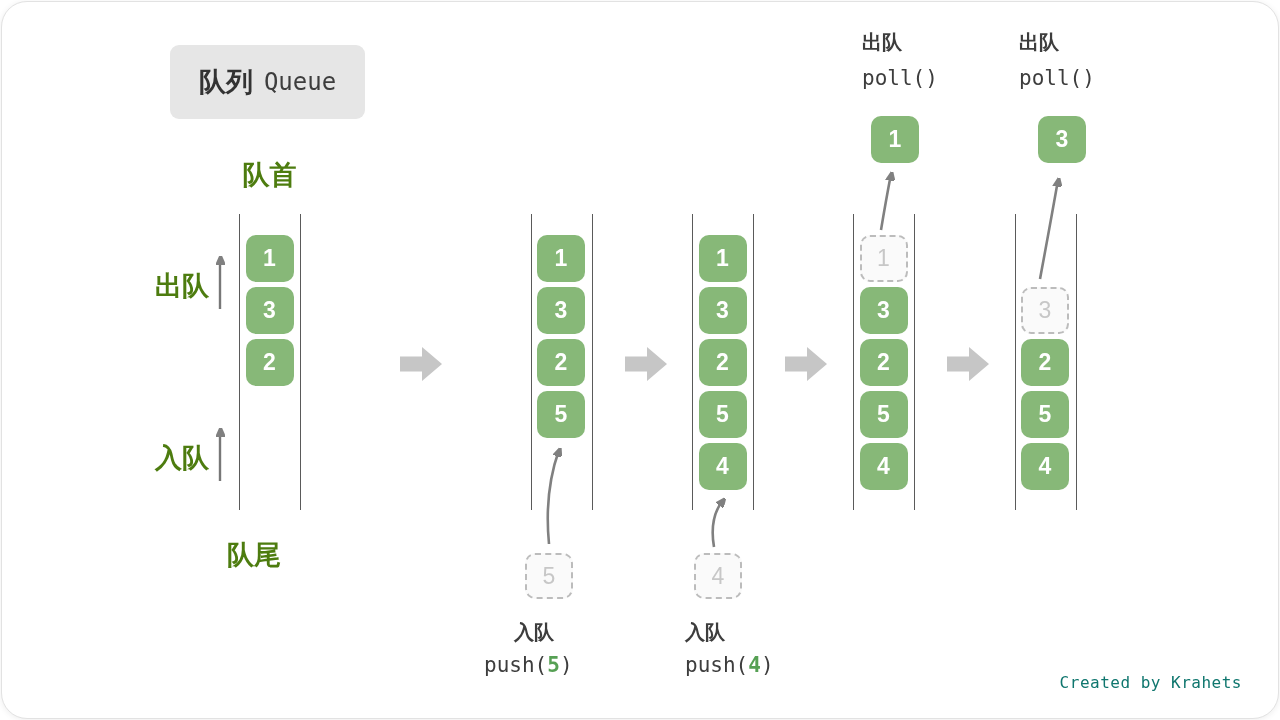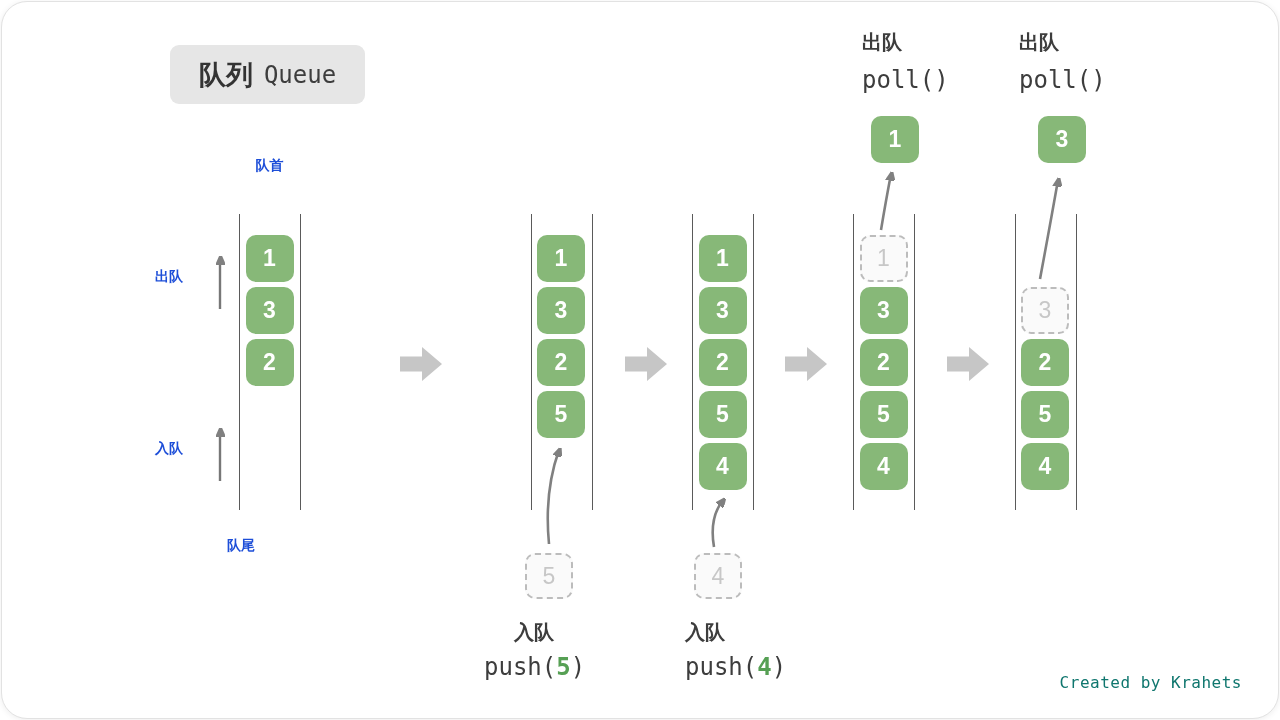--- a/index.html
+++ b/index.html
@@ -17,30 +17,30 @@
     box-shadow: 0 1px 6px rgba(0,0,0,0.07);
     overflow: hidden;
   }
   .overlay {
     position: absolute; left: 0; top: 0;
     width: 1280px; height: 720px;
     pointer-events: none;
   }
   .badge {
     position: absolute; left: 168px; top: 43px;
-    width: 195px; height: 59px;
+    width: 195px; height: 74px;
     background: #e6e6e6;
     border-radius: 9px;
     display: flex; align-items: center; justify-content: center;
     gap: 11px;
   }
   .badge-zh { font-size: 27px; font-weight: bold; color: #333333; }
   .badge-en { font-size: 24px; font-family: "DejaVu Sans Mono", monospace; color: #3d3d3d; }
 
-  .lbl { position: absolute; color: #1d4ed8; font-weight: bold; font-size: 14px; white-space: nowrap; }
+  .lbl { position: absolute; color: #4d7c0f; font-weight: bold; font-size: 27px; white-space: nowrap; }
   .lbl-front { left: 225px; top: 155px; width: 85px; text-align: center; }
   .lbl-rear  { left: 225px; top: 535px; width: 85px; }
   .lbl-side-dequeue { left: 153px; top: 266px; }
   .lbl-side-enqueue { left: 153px; top: 438px; }
 
   .wall { position: absolute; width: 0; border-left: 1.6px solid #5a5a5a; }
 
   .box {
     position: absolute;
     width: 48px; height: 47px;
@@ -54,21 +54,21 @@
     background: #fafafa;
     border: 2px dashed #bcbcbc;
     color: #c7c7c7;
     font-weight: 500;
   }
   .ann-zh {
     position: absolute; font-size: 20px; font-weight: bold;
     color: #3d3d3d; white-space: nowrap;
   }
   .ann-code {
-    position: absolute; font-size: 24px;
+    position: absolute; font-size: 21px;
     font-family: "DejaVu Sans Mono", monospace;
     color: #3d3d3d; white-space: nowrap;
   }
   .code-arg { color: #56a054; font-weight: bold; }
 
   .watermark {
     position: absolute; right: 36px; bottom: 26px;
     font-family: "DejaVu Sans Mono", monospace;
     font-size: 16px; color: #0f766e; letter-spacing: 0.5px;
   }

